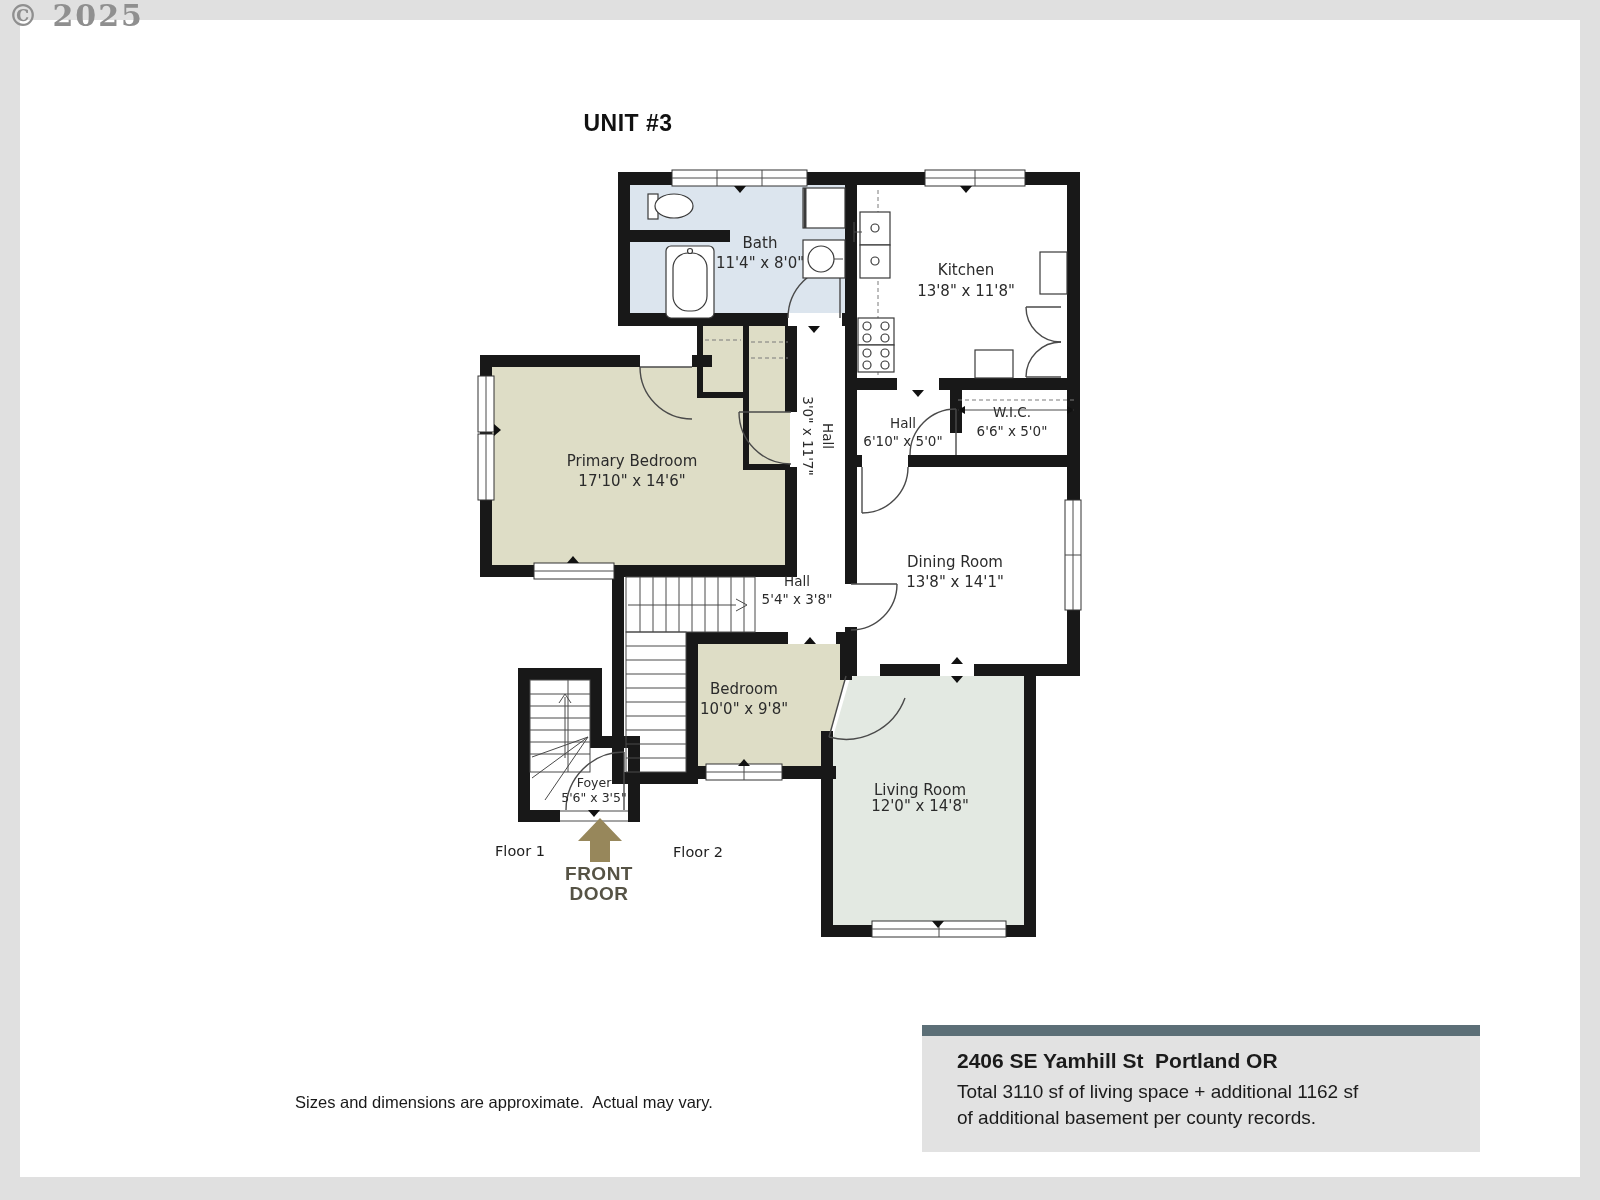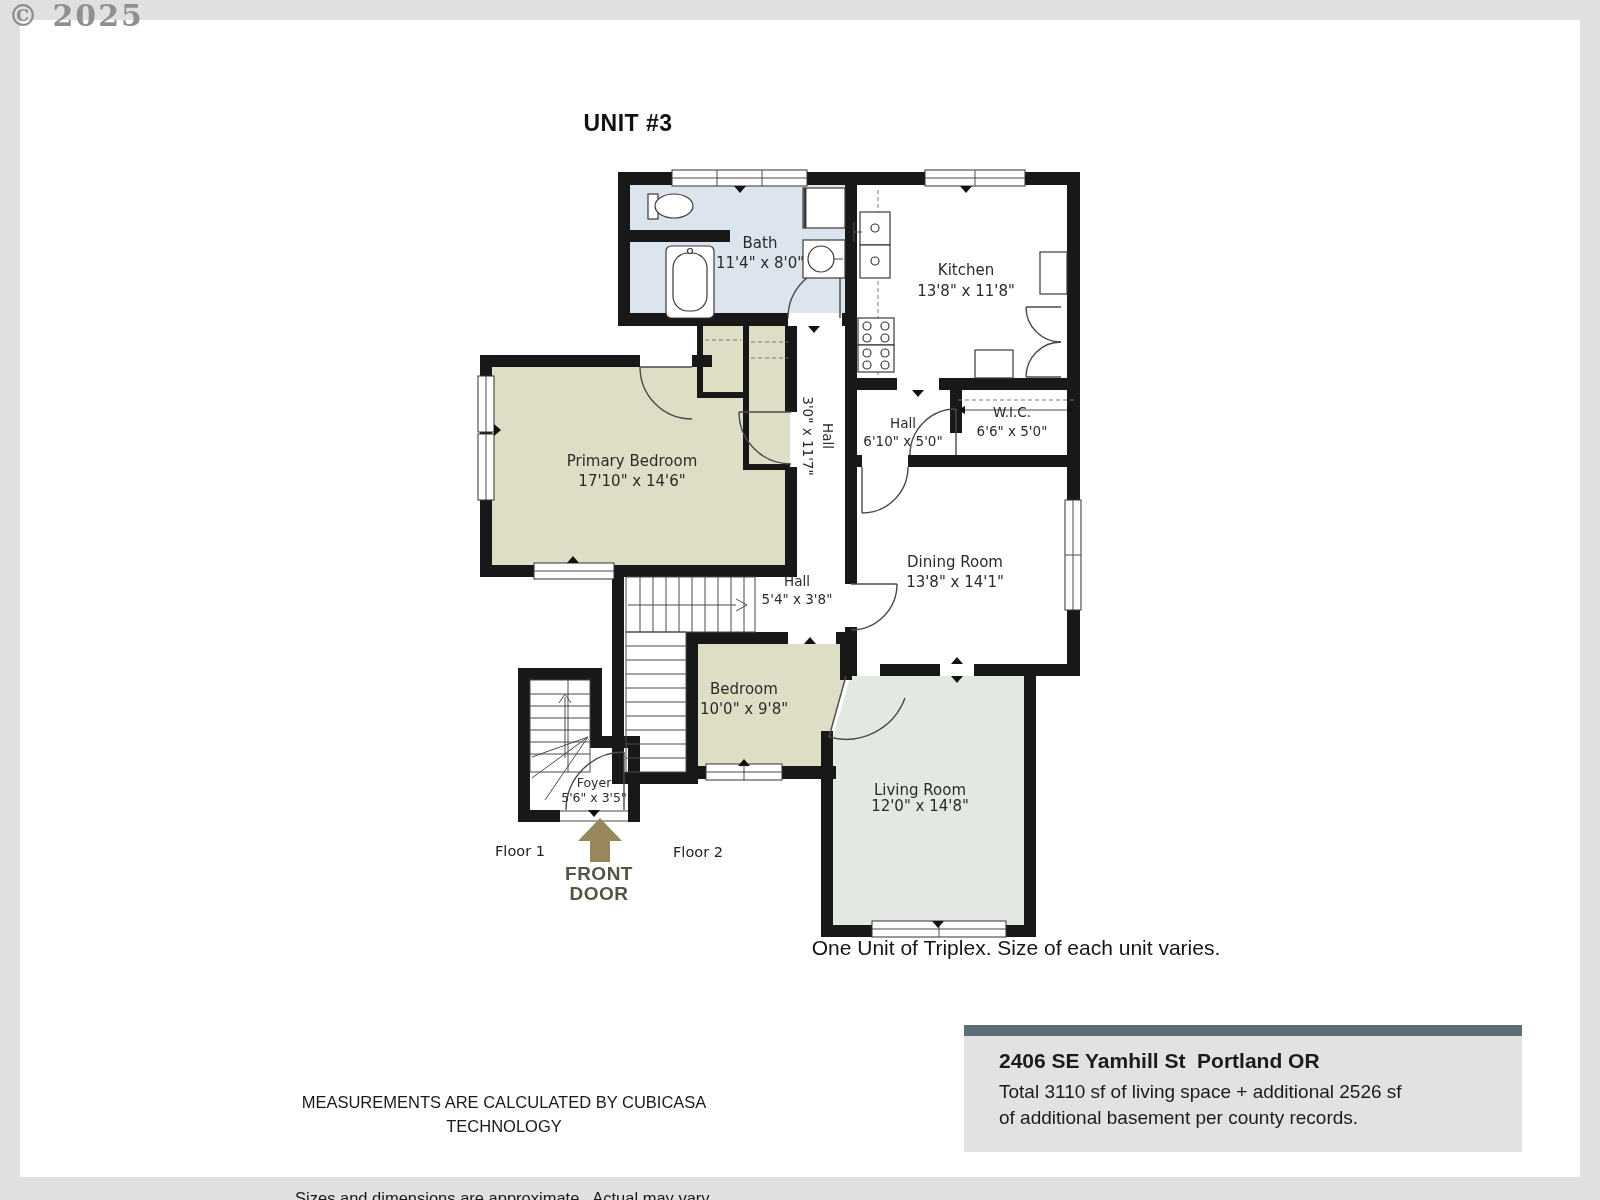--- a/index.html
+++ b/index.html
@@ -13,21 +13,21 @@
   .watermark{position:absolute;left:8px;top:-2px;font-family:"DejaVu Serif",serif;
              font-weight:bold;font-size:30px;color:#8f8f8f;letter-spacing:2px;}
   .plan-title{position:absolute;left:478px;top:110px;width:300px;text-align:center;
               font-family:"Liberation Sans",sans-serif;font-weight:bold;font-size:23px;
               color:#111;letter-spacing:0.5px;}
   .caption{position:absolute;left:766px;top:936px;width:500px;text-align:center;
            font-family:"Liberation Sans",sans-serif;font-size:21px;color:#151515;}
   .disclaimer{position:absolute;left:254px;top:1042px;width:500px;text-align:center;
               font-family:"Liberation Sans",sans-serif;font-size:16.5px;line-height:24px;
               color:#191919;white-space:pre-wrap;}
-  .address-card{position:absolute;left:964px;top:1025px;width:558px;}
+  .address-card{position:absolute;left:922px;top:1025px;width:558px;}
   .address-card .bar{height:11px;background:#5c6f77;}
   .address-card .body{background:#e2e2e2;height:116px;padding:13px 10px 0 35px;box-sizing:border-box;
                       font-family:"Liberation Sans",sans-serif;color:#1b1b1b;}
   .address-card .addr{font-size:21px;font-weight:bold;margin-bottom:6px;white-space:pre-wrap;}
   .address-card .detail{font-size:19px;line-height:26px;white-space:pre-wrap;}
   svg{position:absolute;left:0;top:0;}
   svg text{font-family:"DejaVu Sans",sans-serif;fill:#2b2b2b;}
   .room-label{font-size:15px;}
   .room-label-sm{font-size:13.5px;}
   .room-label-xs{font-size:12.5px;}
@@ -365,29 +365,27 @@
     </g>
 
     <text class="floor-label" x="520" y="856" text-anchor="middle">Floor 1</text>
     <text class="floor-label" x="698" y="857" text-anchor="middle">Floor 2</text>
 
     <polygon points="600,818 622,841 610,841 610,862 590,862 590,841 578,841" fill="#97875b"></polygon>
     <text class="frontdoor-label" x="599" y="880" text-anchor="middle">FRONT</text>
     <text class="frontdoor-label" x="599" y="900" text-anchor="middle">DOOR</text>
   </svg>
 
-  <div class="caption">One Unit of Triplex. Size of each unit varies.</div>
 
   <div class="disclaimer">
-    <div>MEASUREMENTS ARE CALCULATED BY CUBICASA TECHNOLOGY</div>
     <div>Sizes and dimensions are approximate.  Actual may vary.</div>
   </div>
 
   <div class="address-card">
     <div class="bar"></div>
     <div class="body">
       <div class="addr">2406 SE Yamhill St  Portland OR</div>
-      <div class="detail">Total 3110 sf of living space + additional 2526 sf</div>
+      <div class="detail">Total 3110 sf of living space + additional 1162 sf</div>
       <div class="detail">of additional basement per county records.</div>
     </div>
   </div>
 
 </div>
 
 </body></html>

